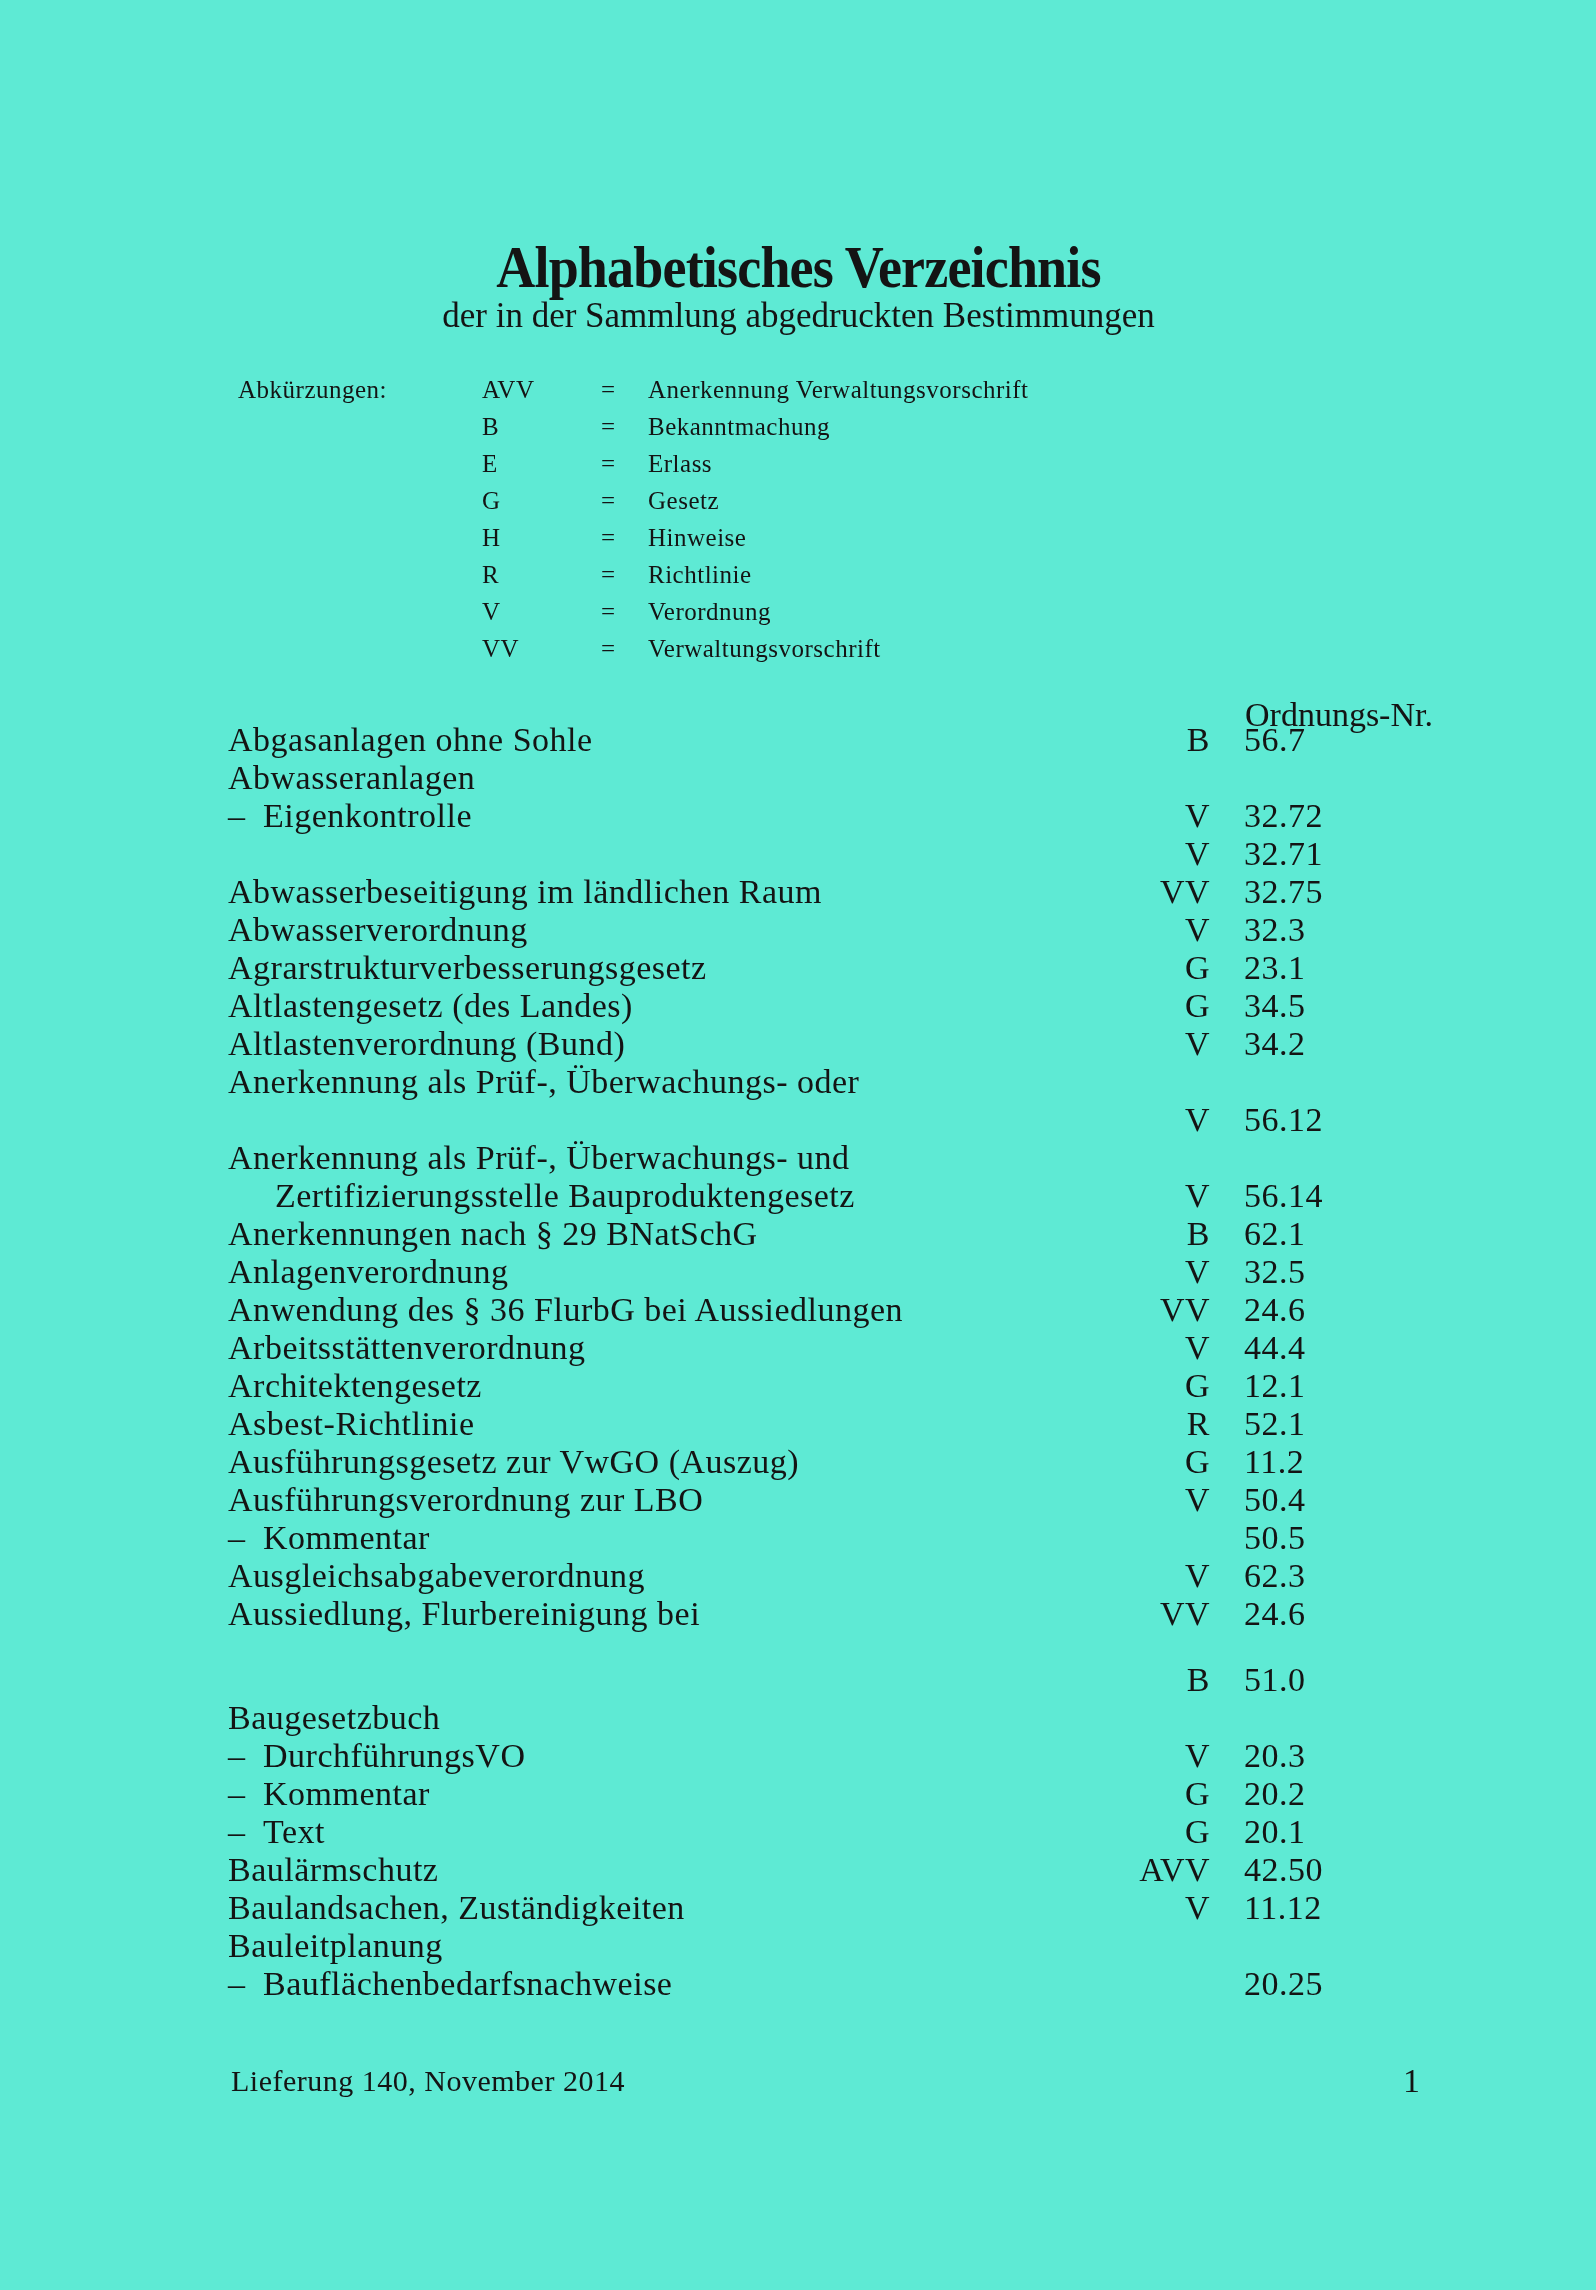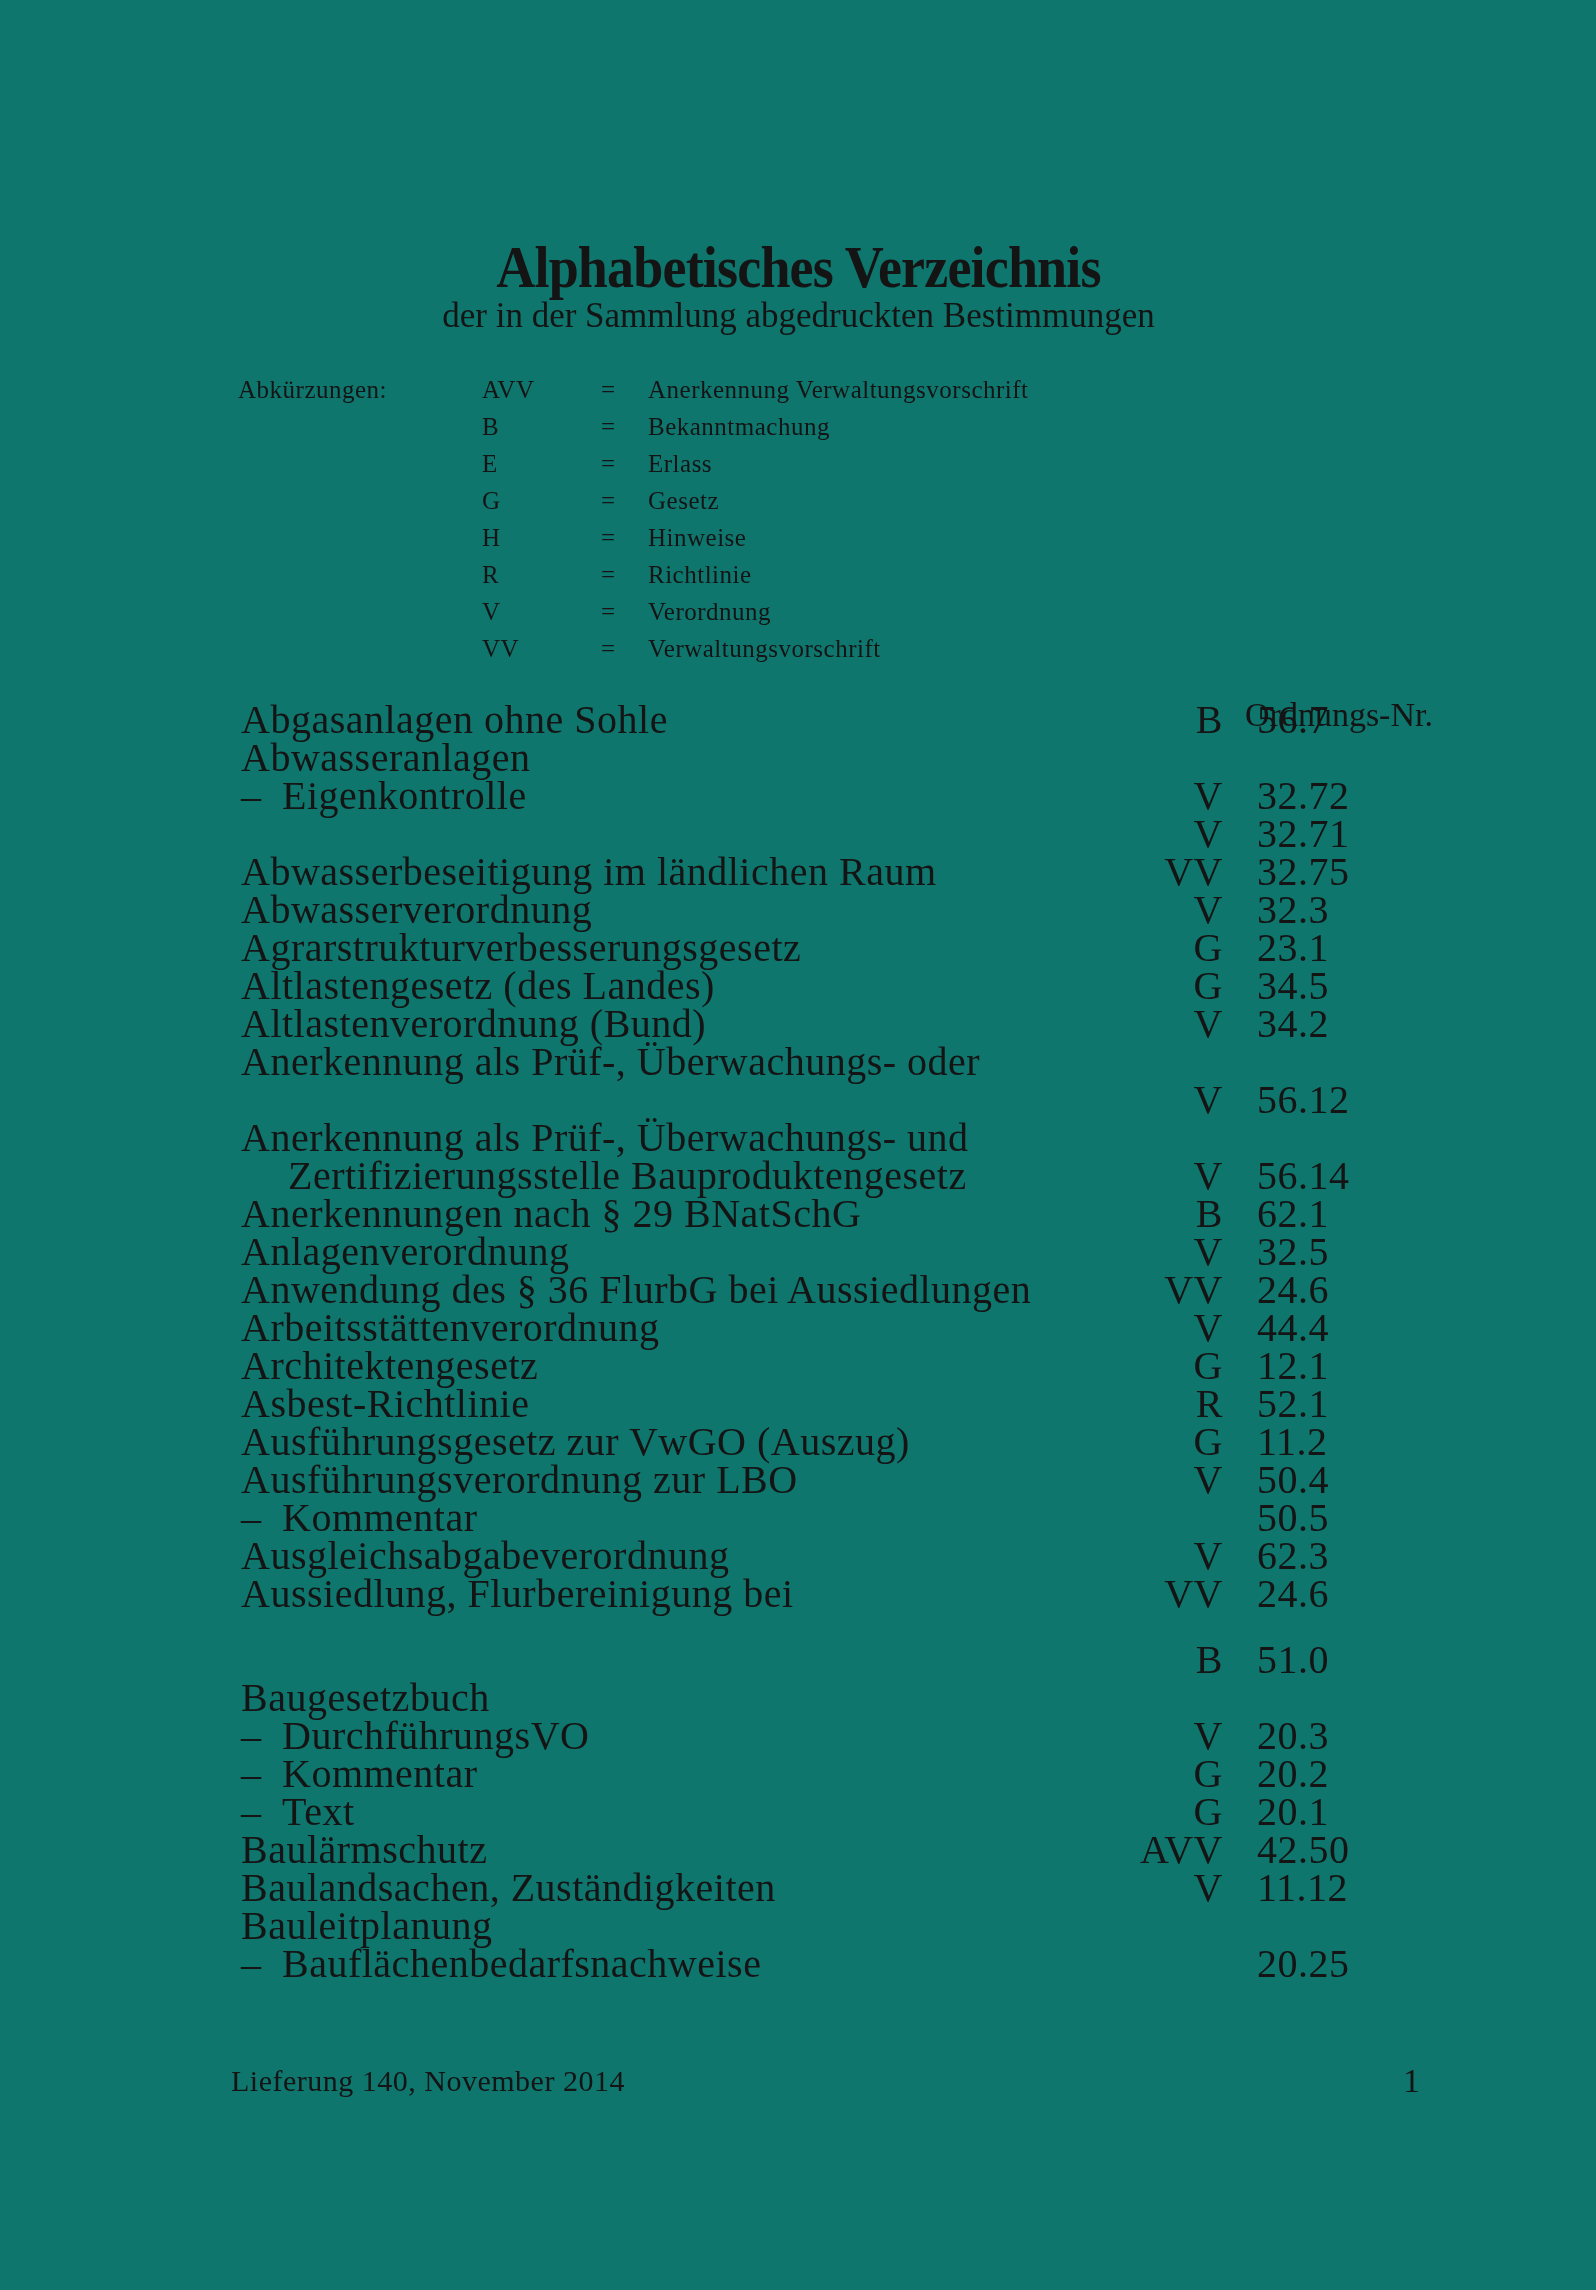--- a/index.html
+++ b/index.html
@@ -1,21 +1,21 @@
 <!DOCTYPE html>
 <html style="font-size:15px"><head>
 <meta charset="utf-8">
 <style>
   html, body { margin: 0; padding: 0; background: #777; }
   .page {
     position: relative;
     width: 1597px;
     height: 2290px;
     margin: 0 auto;
-    background: #0f766e;
+    background: #5eead4;
     color: #141414;
     font-family: "Liberation Serif", "DejaVu Serif", serif;
     overflow: hidden;
   }
   .title {
     position: absolute;
     top: 233px; left: 0; right: 0;
     margin: 0;
     text-align: center;
     font-size: 60px;
@@ -55,25 +55,24 @@
   .abbr-eq      { position: absolute; left: 363px; }
   .abbr-meaning { position: absolute; left: 410px; }
   .col-header {
     position: absolute;
     top: 696px; left: 1245px;
     font-size: 34px;
     white-space: pre;
   }
   .entries {
     position: absolute;
-    top: 701px; left: 228px;
+    top: 721px; left: 228px;
     width: 1100px;
-    font-size: 40px;
+    font-size: 34px;
     letter-spacing: 0.5px;
-    margin-left: 13px;
   }
   .section { position: relative; }
   .section + .section { margin-top: 28px; }
   .entry-row {
     position: relative;
     height: 38px; line-height: 38px;
     white-space: pre;
   }
   .entry-text { display: inline-block; }
   .entry-text.indent { padding-left: 47px; }

